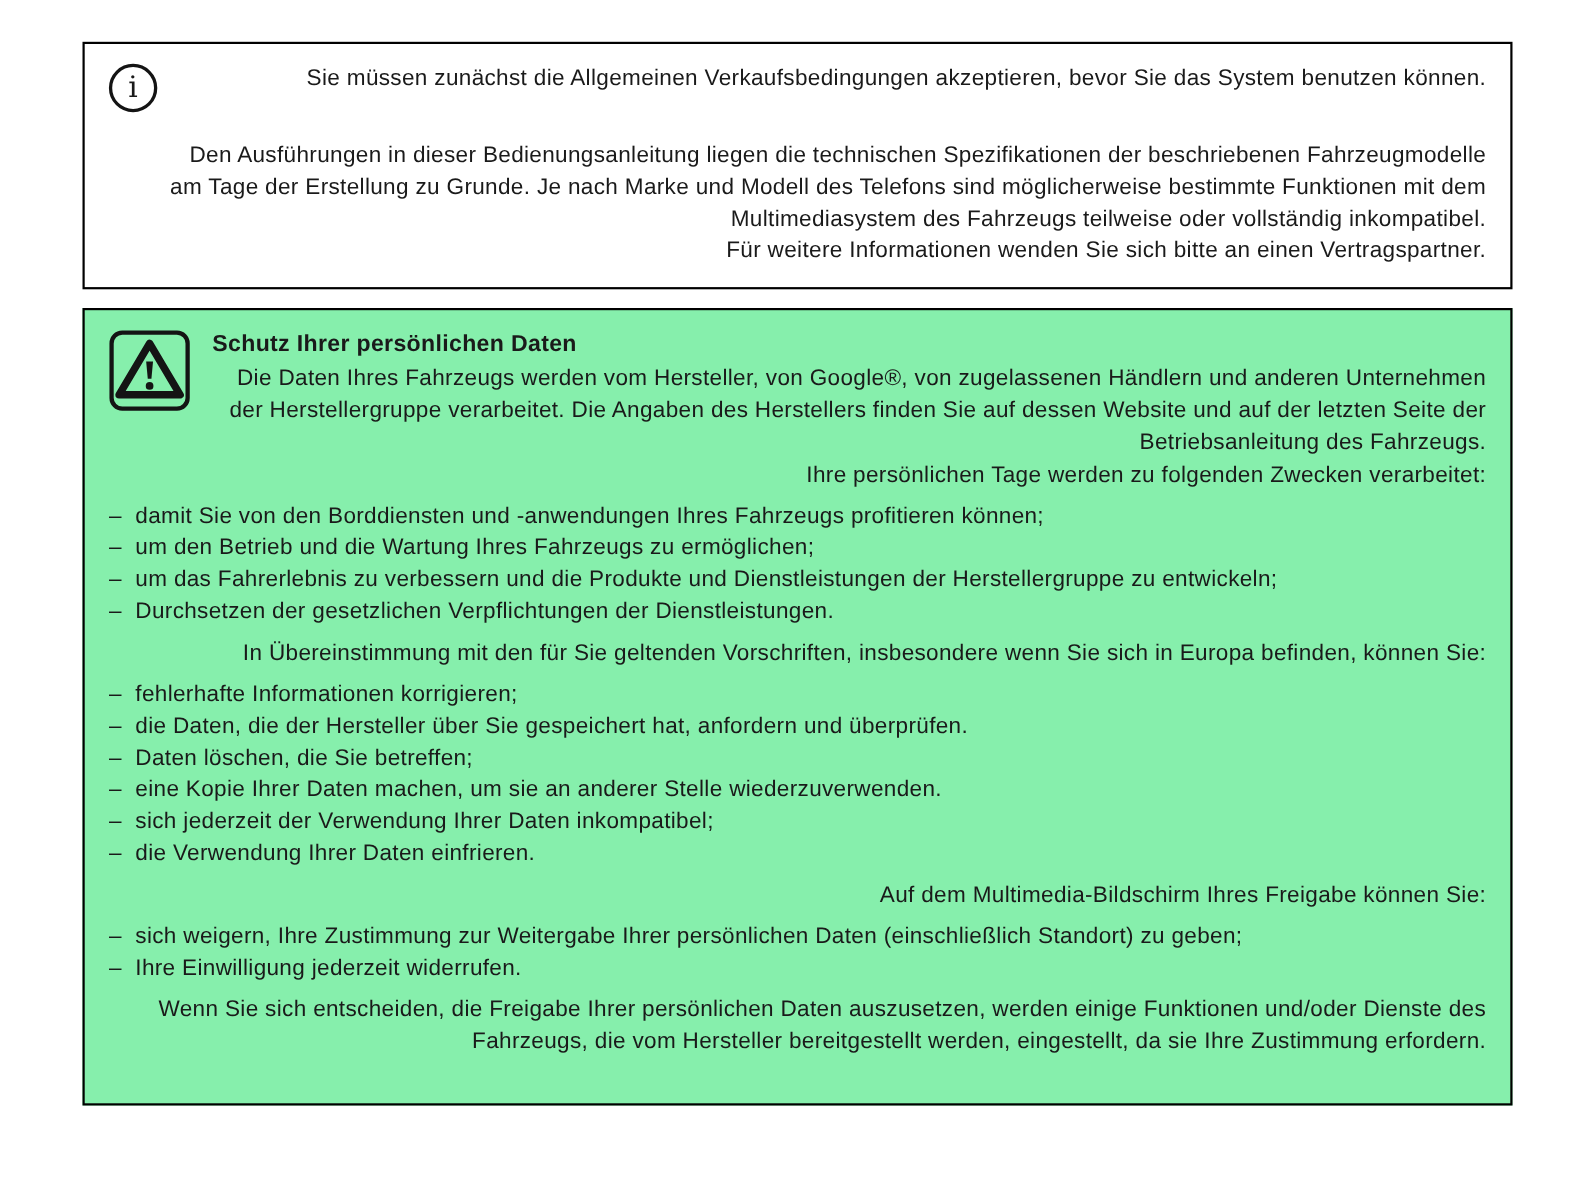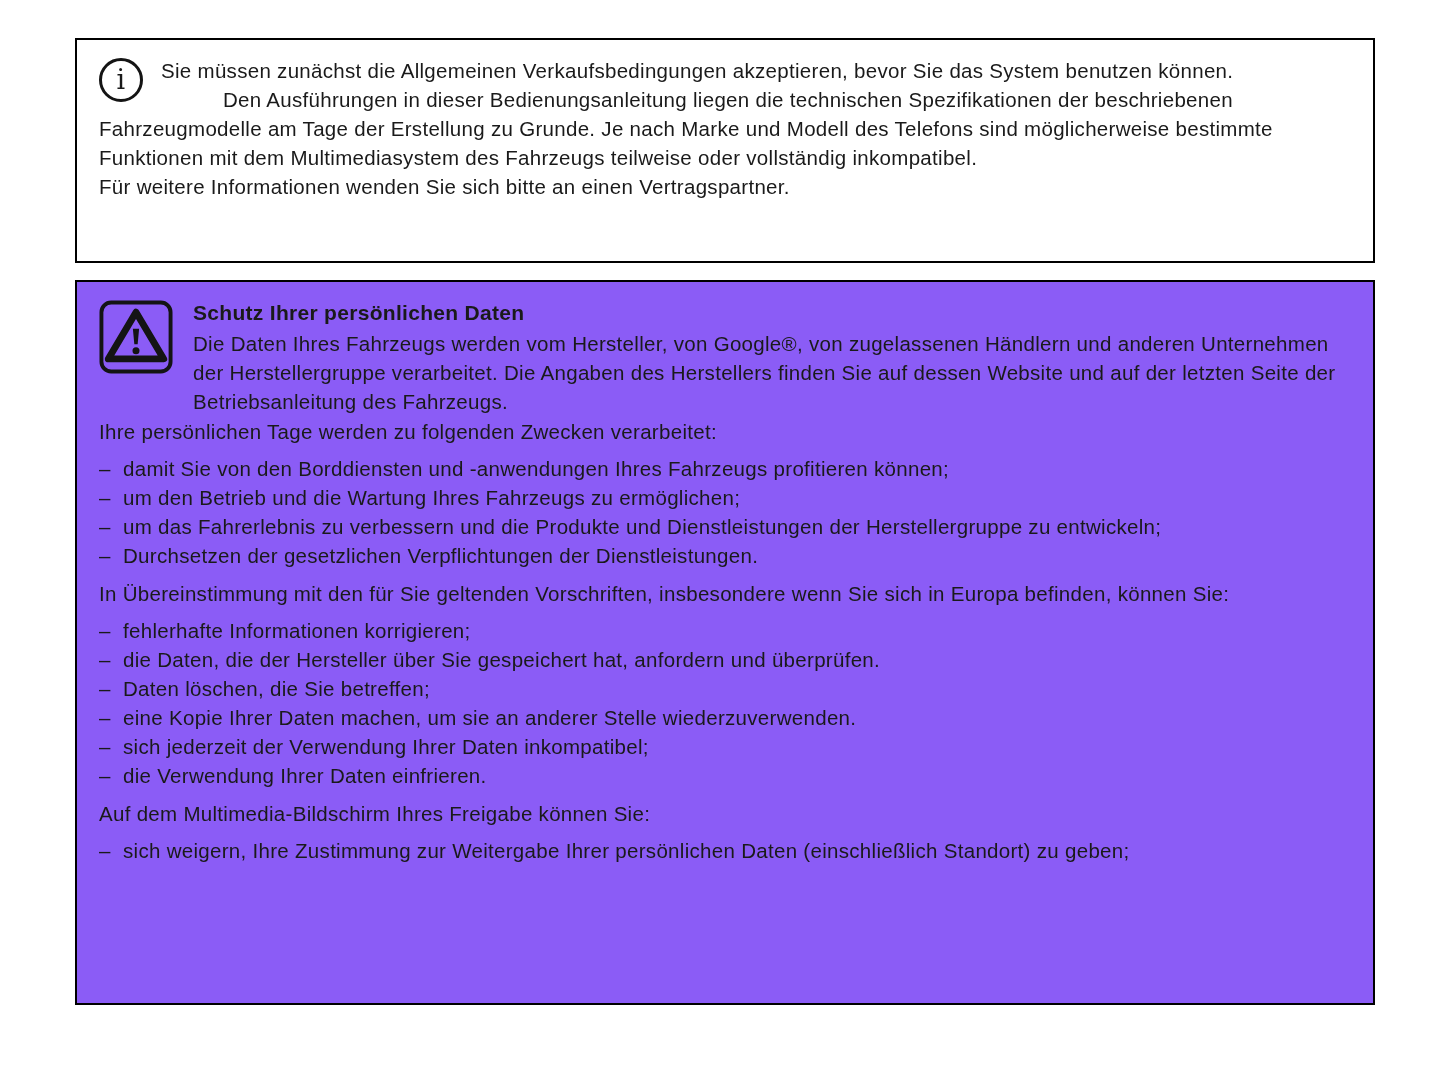--- a/index.html
+++ b/index.html
@@ -27,25 +27,25 @@
     box-sizing: border-box;
     padding: 16px 22px 18px 22px;
   }
   .note-box {
     top: 38px;
     background: #ffffff;
     min-height: 225px;
   }
   .privacy-box {
     top: 280px;
-    background: #8b5cf6;
+    background: #86efac;
     min-height: 725px;
   }
-  p { margin: 0; }
-  .indent-first { text-indent: 62px; }
+  p { margin: 0; text-align: right; }
+  .indent-first { text-indent: 62px; margin-top: 41px; }
 
   
   .info-icon {
     float: left;
     width: 44px;
     height: 44px;
     box-sizing: border-box;
     border: 3px solid #141414;
     border-radius: 50%;
     margin: 2px 18px 10px 0;
@@ -135,17 +135,19 @@
       <li>die Daten, die der Hersteller über Sie gespeichert hat, anfordern und überprüfen.</li>
       <li>Daten löschen, die Sie betreffen;</li>
       <li>eine Kopie Ihrer Daten machen, um sie an anderer Stelle wiederzuverwenden.</li>
       <li>sich jederzeit der Verwendung Ihrer Daten inkompatibel;</li>
       <li>die Verwendung Ihrer Daten einfrieren.</li>
     </ul>
 
     <p class="lead">Auf dem Multimedia-Bildschirm Ihres Freigabe können Sie:</p>
     <ul class="dash-list">
       <li>sich weigern, Ihre Zustimmung zur Weitergabe Ihrer persönlichen Daten (einschließlich Standort) zu geben;</li>
+      <li>Ihre Einwilligung jederzeit widerrufen.</li>
     </ul>
 
+    <p class="closing">Wenn Sie sich entscheiden, die Freigabe Ihrer persönlichen Daten auszusetzen, werden einige Funktionen und/oder Dienste des Fahrzeugs, die vom Hersteller bereitgestellt werden, eingestellt, da sie Ihre Zustimmung erfordern.</p>
   </section>
 
 </div>
 
 </body></html>

